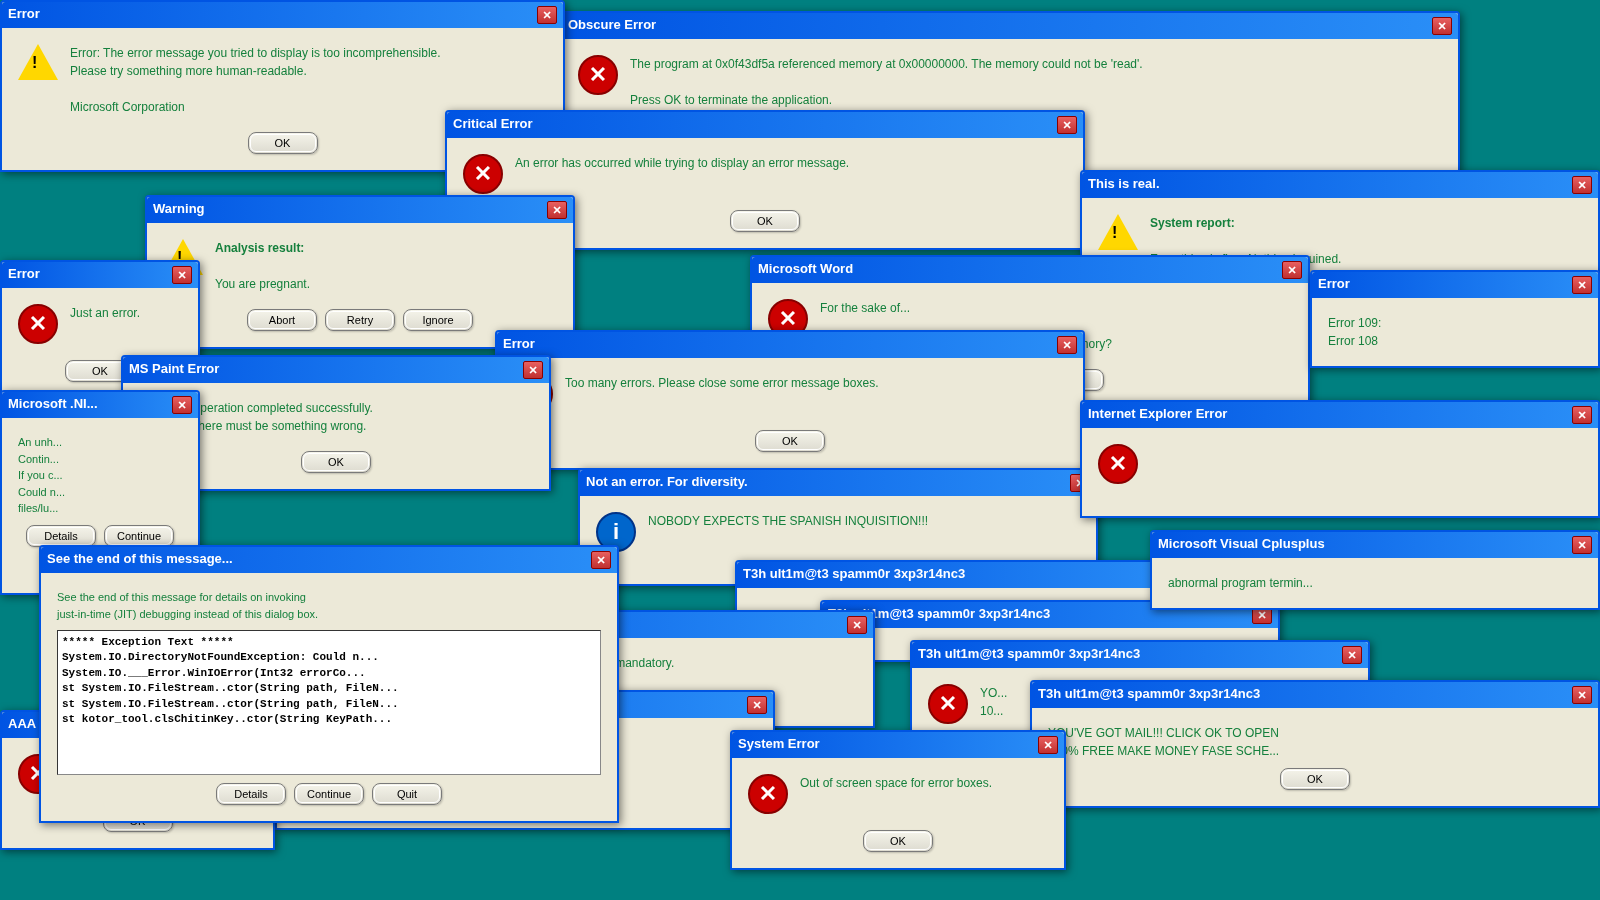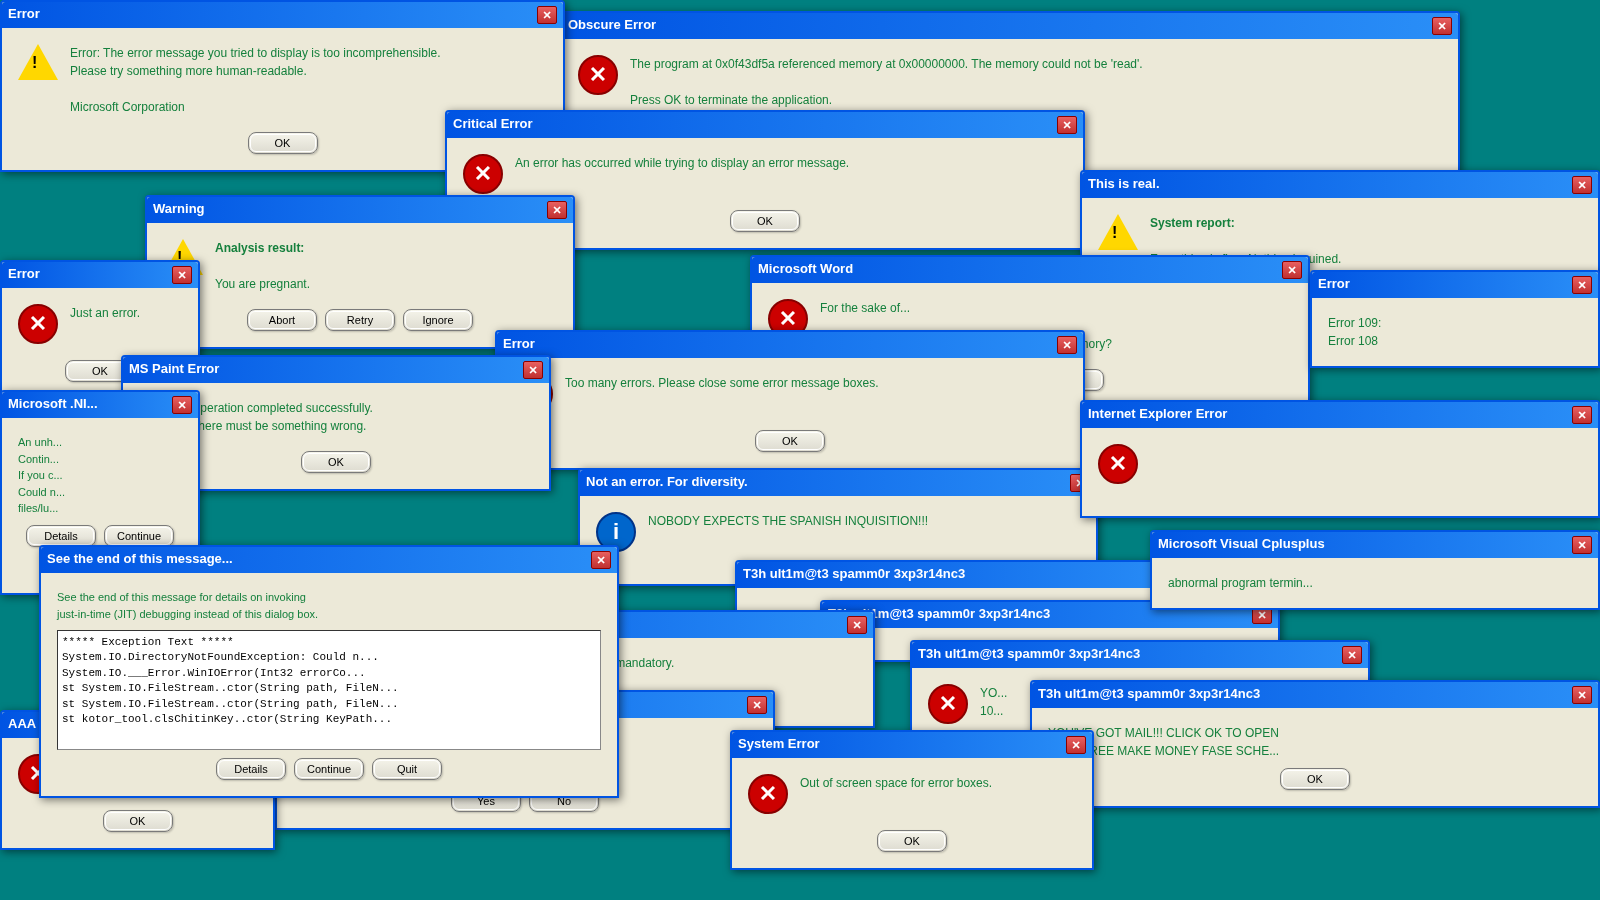--- a/index.html
+++ b/index.html
@@ -160,23 +160,24 @@
       outline: 1px solid #fff;
       outline-offset: -3px;
     }
 
     .scrollable-text {
       font-size: 11px;
       font-family: 'Courier New', monospace;
       background: white;
       border: 1px inset #888;
       padding: 4px;
-      height: 120px;
+      height: 145px;
       overflow-y: auto;
       line-height: 1.4;
+      font-weight: bold;
     }
 
     
     #dlg-obscure-error {
       top: 11px; left: 560px; width: 900px;
     }
     #dlg-top-error {
       top: 0; left: 0; width: 565px;
     }
     #dlg-critical-error {
@@ -227,21 +228,21 @@
     #dlg-ms-visual {
       top: 530px; left: 1150px; width: 450px;
     }
     #dlg-exclusive {
       top: 610px; left: 305px; width: 570px;
     }
     #dlg-ms-customer {
       top: 690px; left: 275px; width: 500px;
     }
     #dlg-system-error {
-      top: 730px; left: 730px; width: 364px;
+      top: 730px; left: 730px; width: 336px;
     }
     #dlg-aaaa {
       top: 710px; left: 0; width: 275px;
     }
     #dlg-dotnet {
       top: 545px; left: 0; width: 580px; margin-left: 39px;
     }
 
   </style>
 </head>

